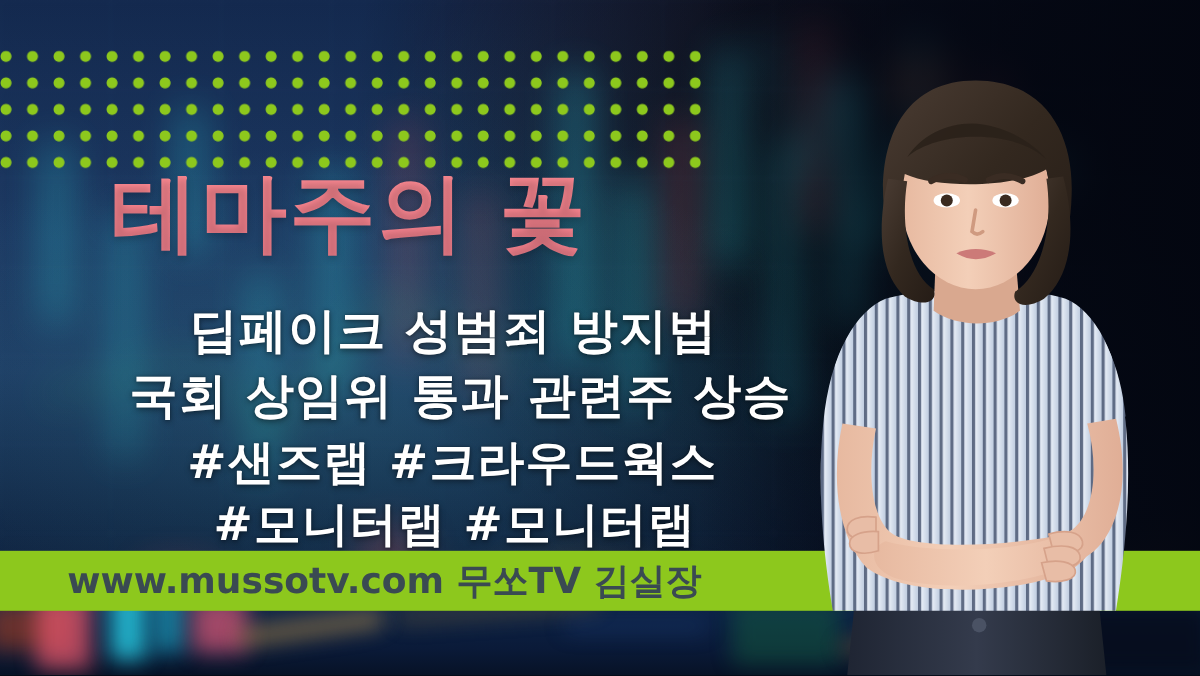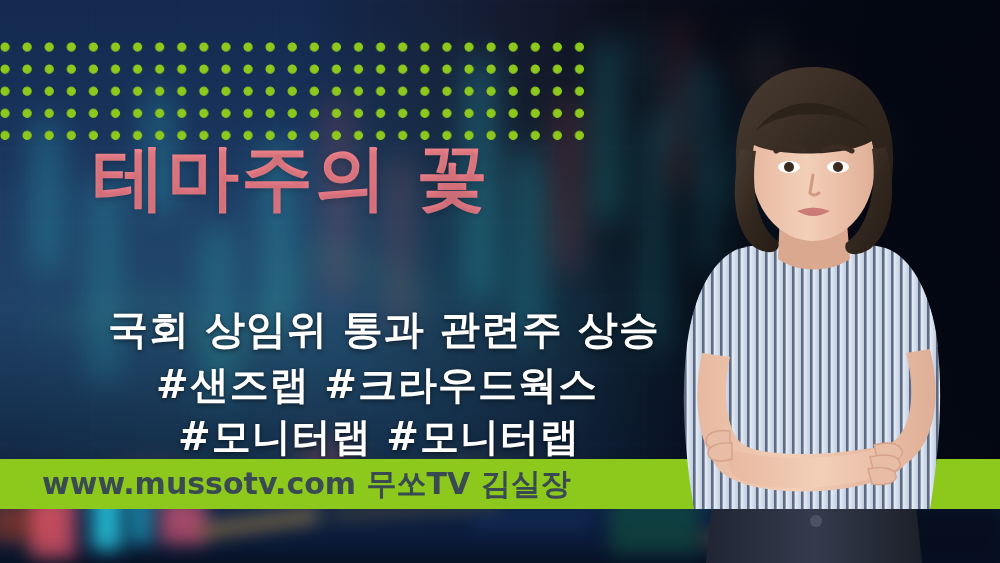--- a/index.html
+++ b/index.html
@@ -124,21 +124,21 @@
     height: 50px;
     background: #8dc81d;
   }
   .banner-text {
     position: absolute;
     left: 0; right: 0;
     top: 459px;
     height: 50px;
     display: flex;
     align-items: center;
-    padding-left: 42px;
+    padding-left: 56px;
     box-sizing: border-box;
     color: #3a4a52;
     font-size: 30px;
     font-weight: 700;
     letter-spacing: 0px;
     white-space: nowrap;
     font-family: "DejaVu Sans", "Liberation Sans", sans-serif;
   }
 
   
@@ -219,20 +219,21 @@
     <div class="bs" style="left:470px; top:10px; width:120px; height:8px; background:#1f3f77; opacity:.6;"></div>
     <div class="bs" style="left:610px; top:-8px; width:90px; height:54px; background:#15653f; opacity:.45;"></div>
     <div class="bs" style="left:700px; top:14px; width:160px; height:10px; background:#b7792f; opacity:.5; transform:rotate(-10deg);"></div>
     <div class="bs" style="left:840px; top:-6px; width:170px; height:60px; background:#060d1c; opacity:.9;"></div>
   </div>
 
   <div class="dots"></div>
 
   <div class="title">테마주의 꽃</div>
 
+  <div class="subline sub1">딥페이크 성범죄 방지법</div>
 
   <div class="subline tag1">#샌즈랩 #크라우드웍스</div>
 
   <div class="subline sub2">국회 상임위 통과 관련주 상승</div>
 
   <div class="subline tag2">#모니터랩 #모니터랩</div>
 
   <div class="banner"></div>
   <div class="banner-text">www.mussotv.com 무쏘TV 김실장</div>
 

